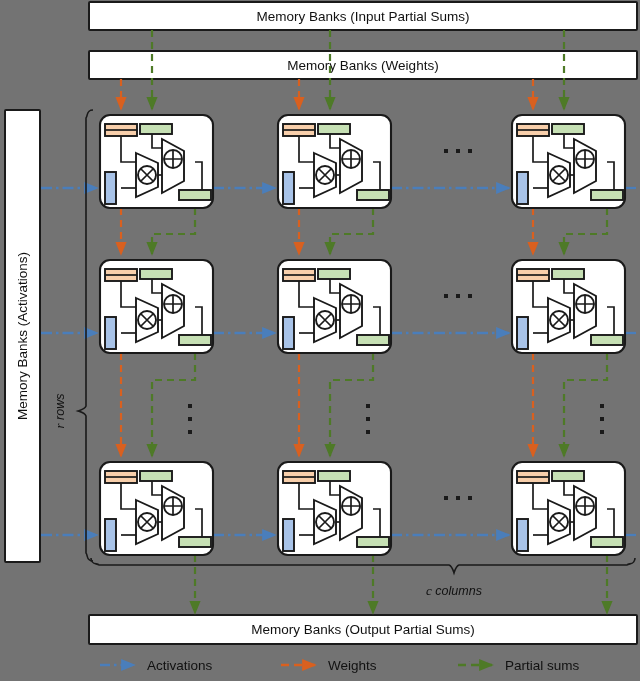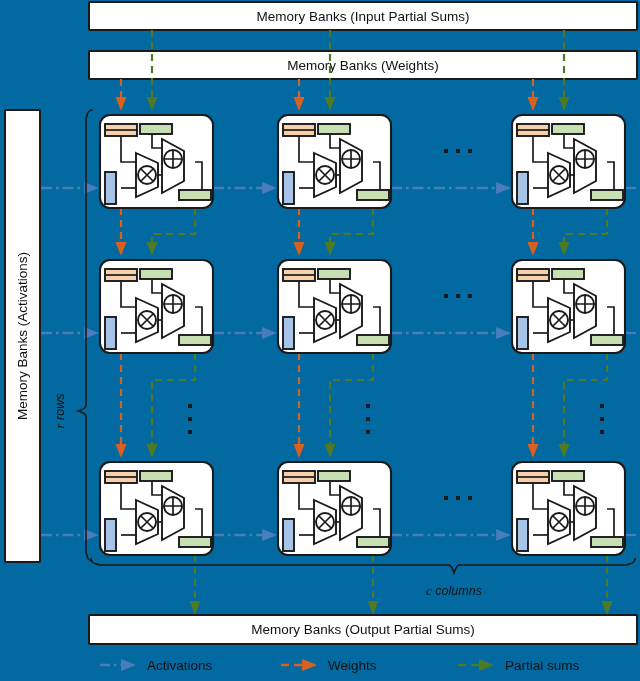--- a/index.html
+++ b/index.html
@@ -4,21 +4,21 @@
 <style>
   html, body {
     margin: 0;
     padding: 0;
     background: #ffffff;
   }
   #root {
     position: relative;
     width: 640px;
     height: 681px;
-    background: #0369a1;
+    background: #737373;
     font-family: "Liberation Sans", sans-serif;
     overflow: hidden;
   }
   svg { display: block; }
   .mem-label {
     font-family: "Liberation Sans", sans-serif;
     font-size: 13.5px;
     fill: #111111;
   }
   .legend-label {

